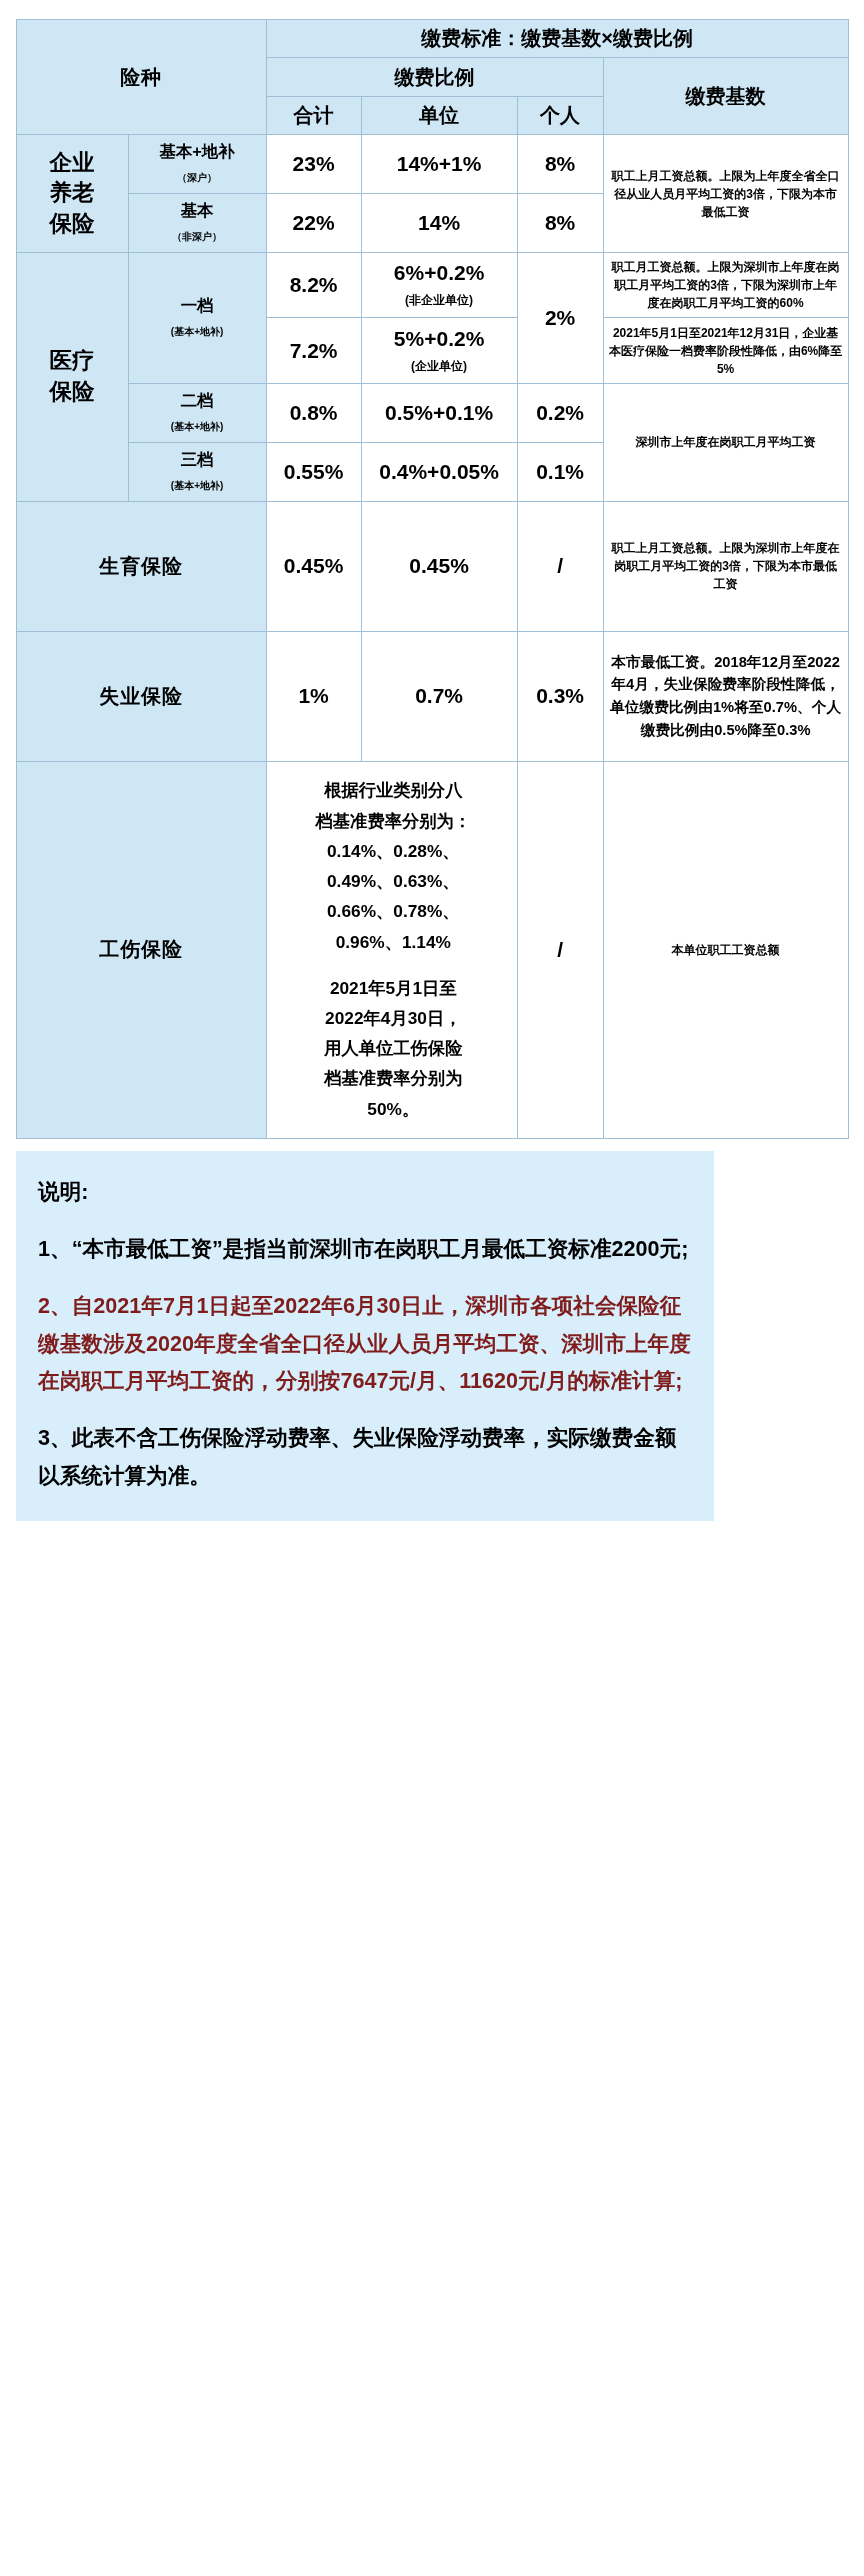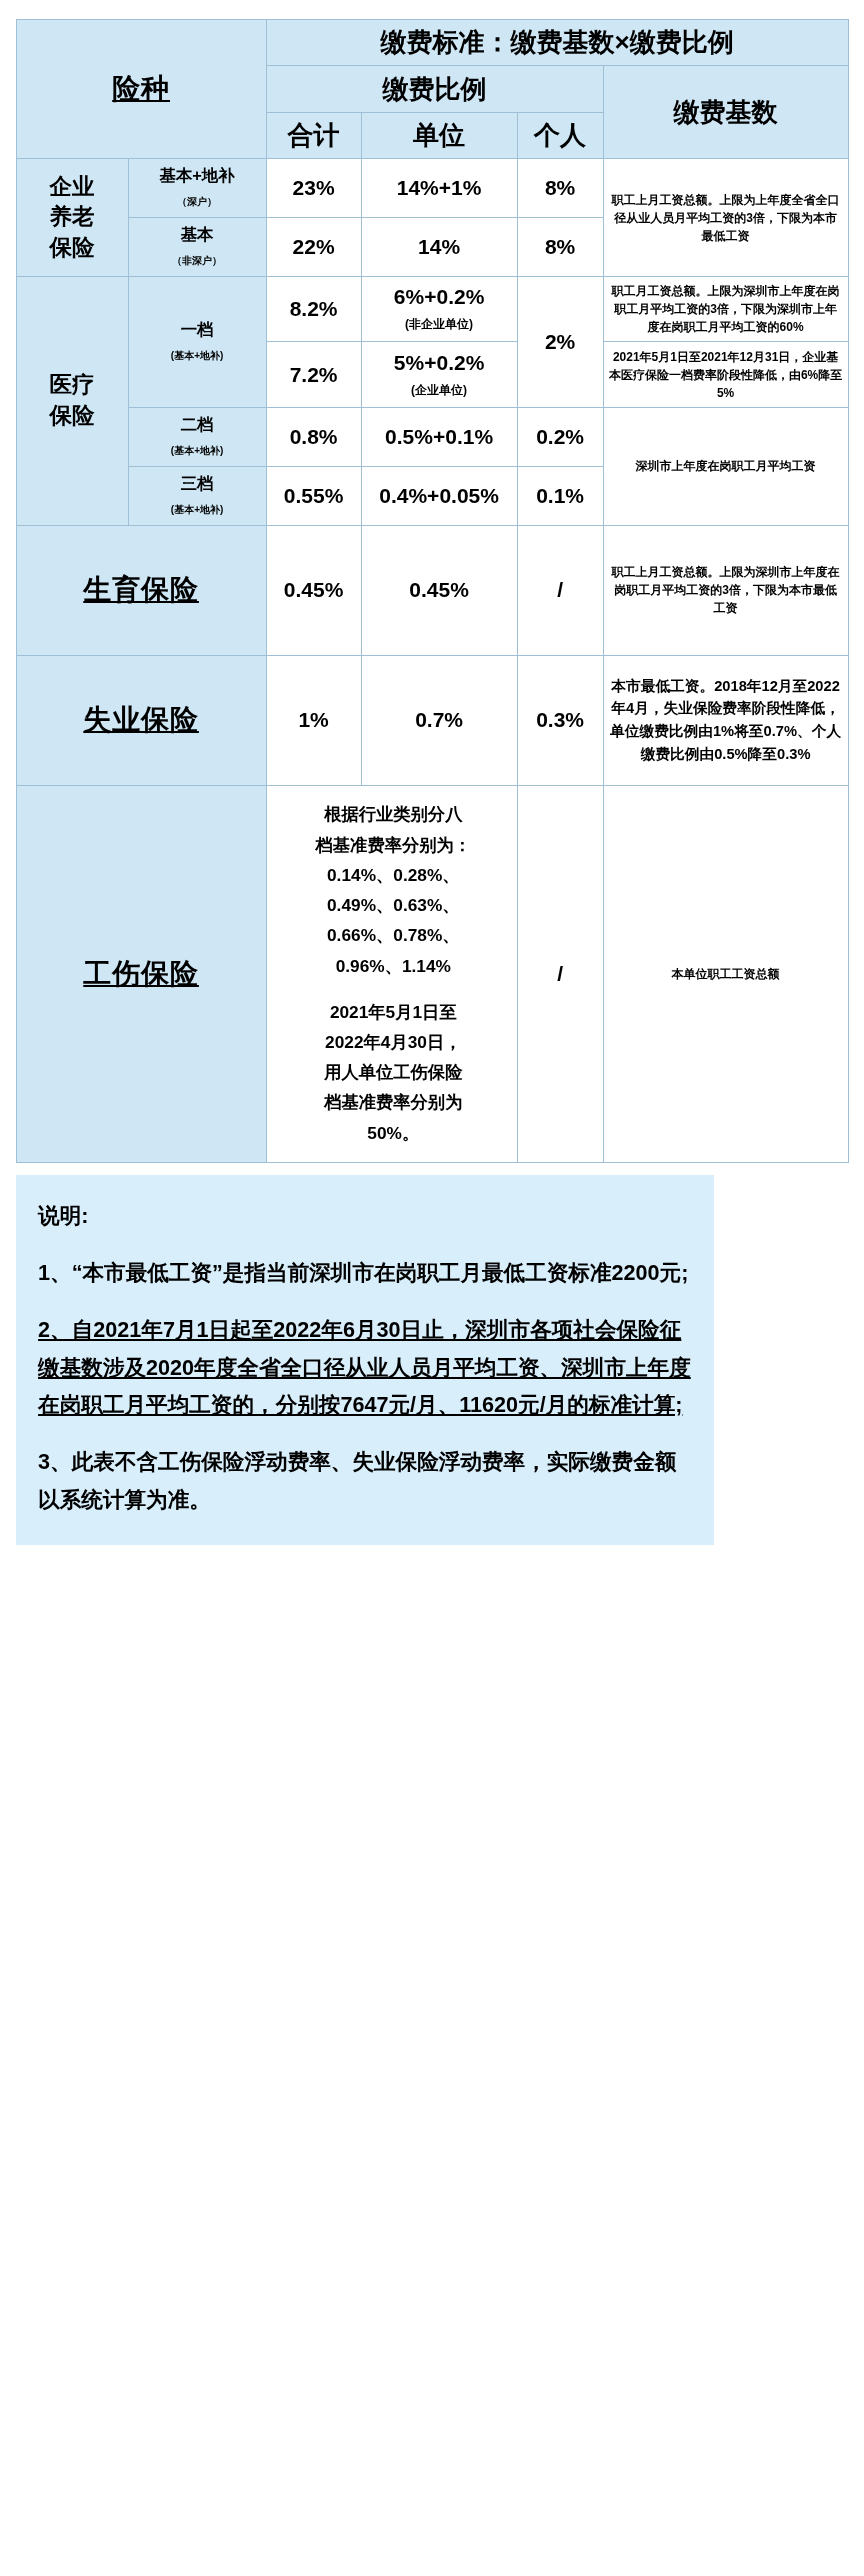--- a/index.html
+++ b/index.html
@@ -21,22 +21,22 @@
   table.tbl td, table.tbl th{
     border:0.9px solid #9fbfd6;
     vertical-align:middle;
     text-align:center;
     padding:5.2px 5.2px;
     font-weight:bold;
   }
   .hdr-blue{background:#cfe7f5;}
   .white{background:#ffffff;}
 
-  .t-big{font-size:28px;letter-spacing:0.9px;text-decoration:underline;}
-  .t-mid{font-size:26px;}
+  .t-big{font-size:20px;letter-spacing:0.9px;}
+  .t-mid{font-size:20px;}
   .t-cell{font-size:21px;margin-left:20px;}
   .t-small{font-size:12px;line-height:1.5;}
   .t-xsmall{font-size:14.7px;line-height:1.55;}
 
   .lbl-main{font-size:22.5px;line-height:1.35;}
   .lbl-two{font-size:16.4px;line-height:1.45;}
   .lbl-two .lbl-line2{font-size:10px;}
 
   td.left{text-align:left;padding-left:10.4px;padding-right:8.6px;}
 
@@ -58,21 +58,21 @@
     margin:12px 0 0 0;
     padding:22.5px 22.5px 26px 22.5px;
   }
   .note .nt{
     font-size:21.6px;
     line-height:1.75;
     font-weight:bold;
     margin:0 0 19px 0;
   }
   .note .nt:last-child{margin-bottom:0;}
-  .note .red{color:#000000;text-decoration:underline;}
+  .note .red{color:#7f1d1d;}
 </style>
 </head>
 <body>
 
 <div class="page">
 
   <table class="tbl">
     <colgroup>
       <col style="width:112px">
       <col style="width:138px">

